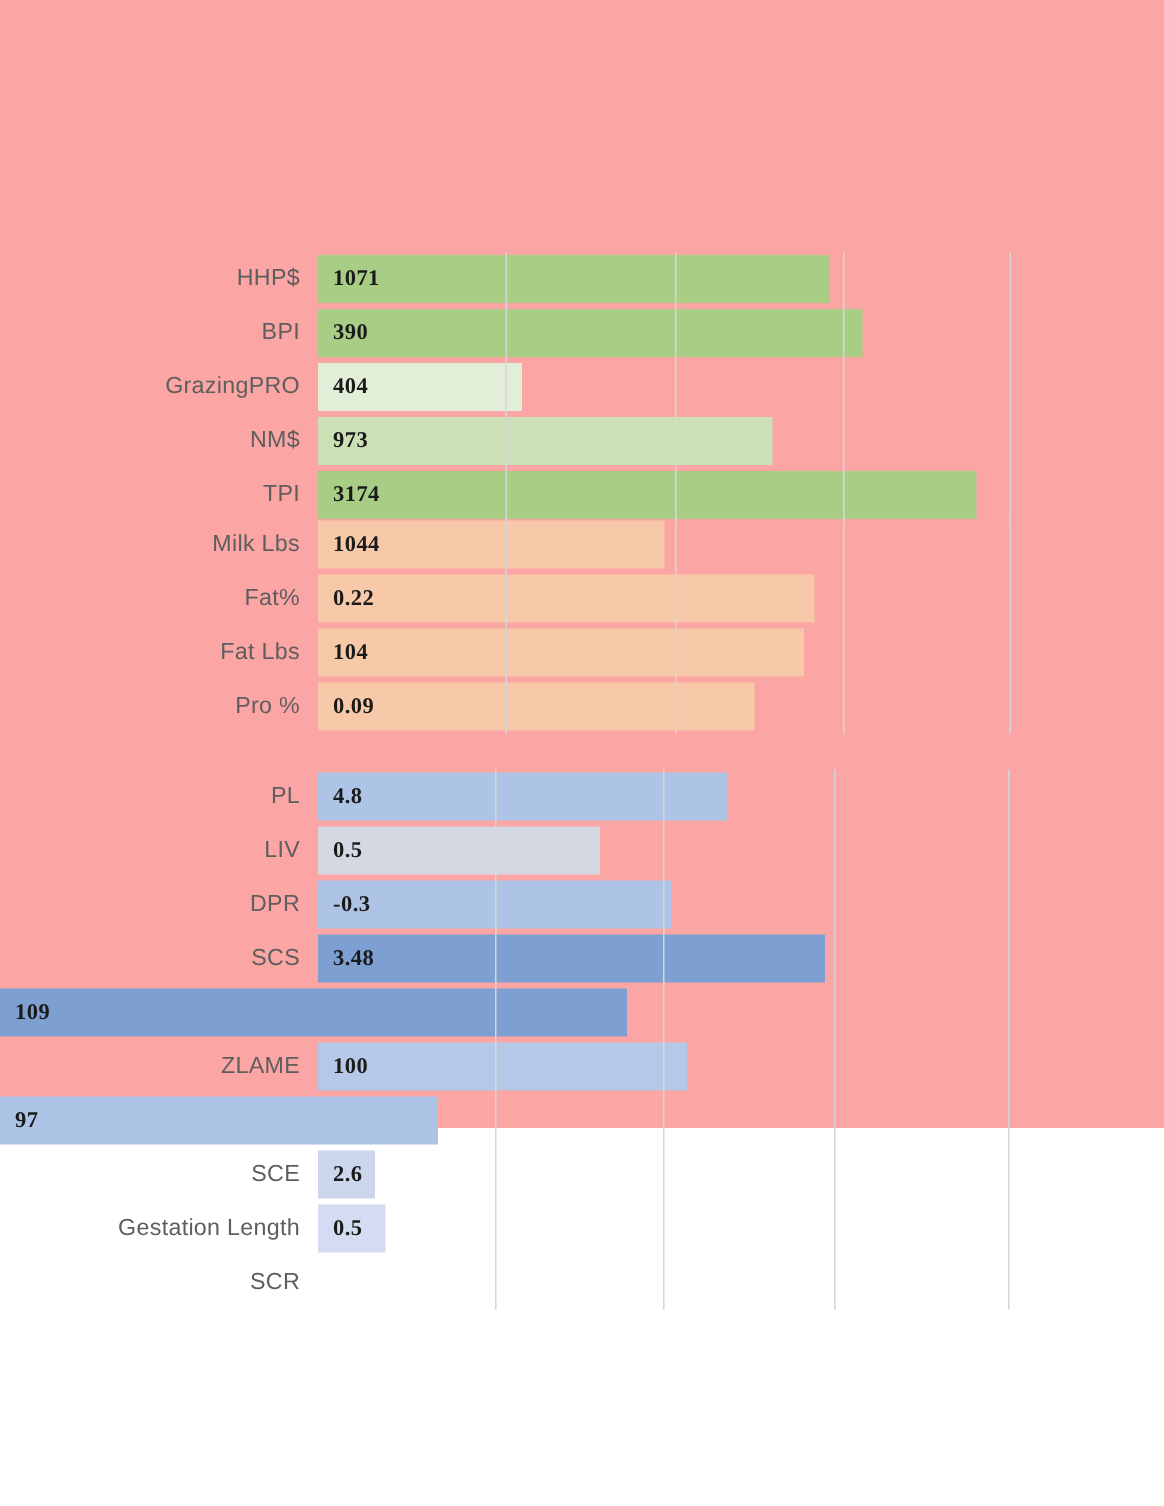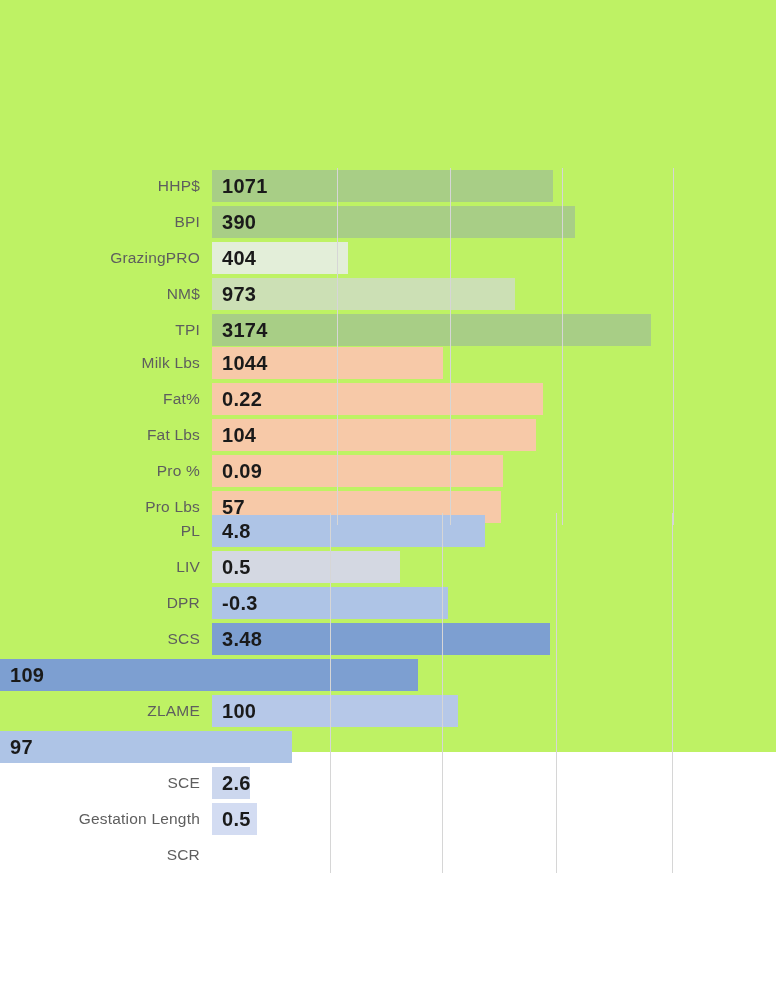--- a/index.html
+++ b/index.html
@@ -10,21 +10,21 @@
   body {
     width: 776px;
     height: 1004px;
     font-family: "Liberation Sans", sans-serif;
     overflow: hidden;
   }
   #sheet {
     position: relative;
     width: 776px;
     height: 752px;
-    background: #bef264;
+    background: #fca5a5;
   }
 
   .panel {
     position: absolute;
     left: 0;
     width: 776px;
   }
 
   .row {
     position: relative;
@@ -59,26 +59,27 @@
     height: 32px;
     box-sizing: border-box;
   }
 
   .bar-value {
     position: absolute;
     left: 10px;
     top: 2px;
     height: 32px;
     line-height: 32px;
-    font-size: 20px;
+    font-size: 15px;
     font-weight: bold;
     color: #1a1a1a;
     letter-spacing: 0.3px;
     z-index: 4;
     white-space: nowrap;
+    font-family: Liberation Serif, serif;
   }
 
   .gridlines {
     position: absolute;
     left: 227px;
     top: 0;
     bottom: 0;
     right: 0;
     pointer-events: none;
     z-index: 2;
@@ -176,27 +177,20 @@
             <div class="bar-value">104</div>
           </div>
         </div>
         <div class="row">
           <div class="row-label">Pro %</div>
           <div class="track">
             <div class="bar" style="width: 291px; background: rgb(247, 201, 168);"></div>
             <div class="bar-value">0.09</div>
           </div>
         </div>
-        <div class="row">
-          <div class="row-label">Pro Lbs</div>
-          <div class="track">
-            <div class="bar" style="width: 289px; background: rgb(247, 201, 168);"></div>
-            <div class="bar-value">57</div>
-          </div>
-        </div>
       </div>
   </div>
 
   <div class="panel" id="panel-blue">
     <div class="gridlines">
         <div class="gridline" style="left: 103px;"></div>
         <div class="gridline" style="left: 215px;"></div>
         <div class="gridline" style="left: 329px;"></div>
         <div class="gridline" style="left: 445px;"></div>
       </div>

